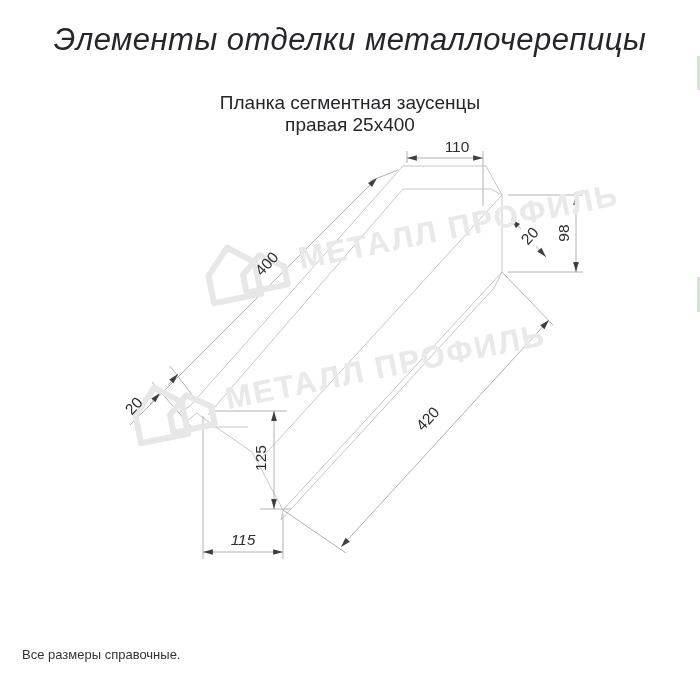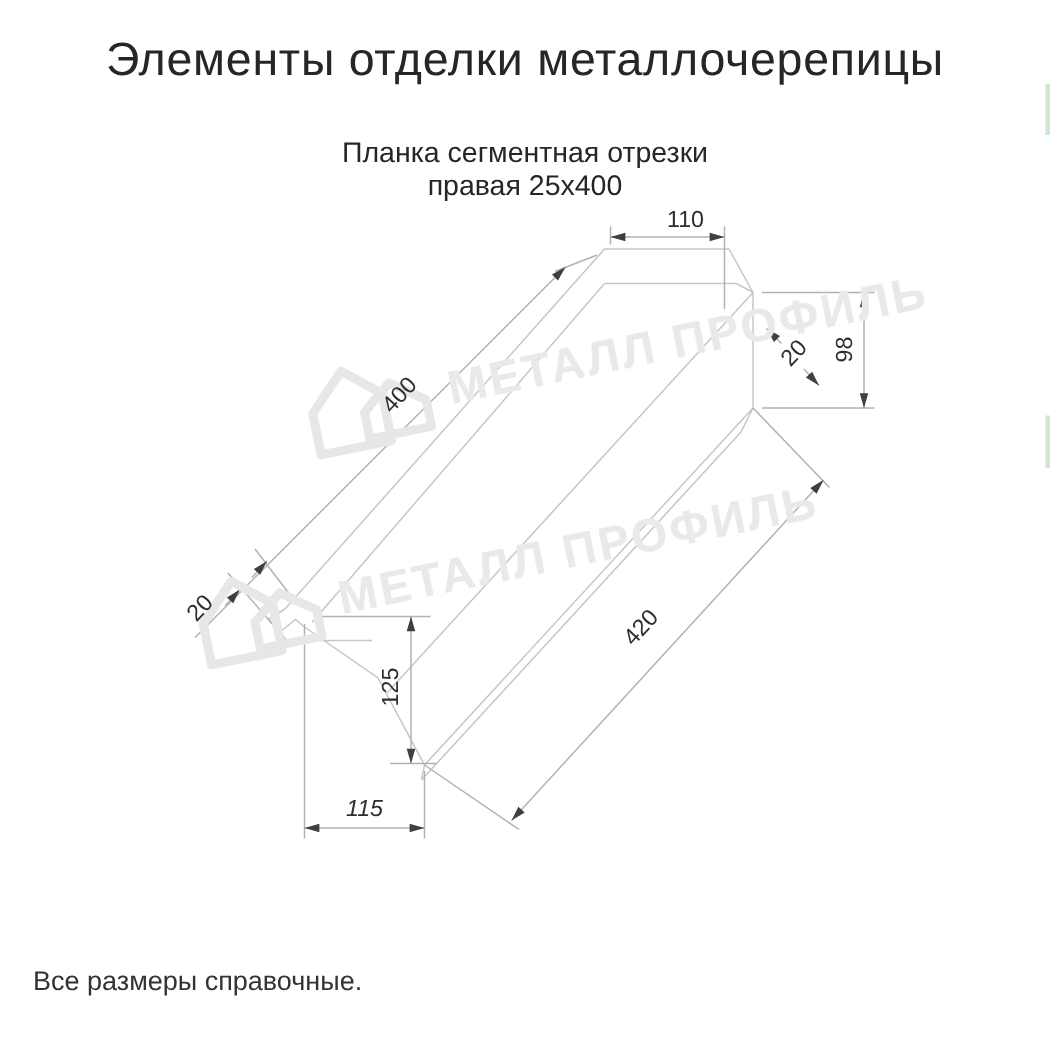--- a/index.html
+++ b/index.html
@@ -4,21 +4,21 @@
 <style>
   html,body{margin:0;padding:0;}
   body{
     width:700px;height:700px;position:relative;overflow:hidden;
     background:#ffffff;
     font-family:"Liberation Sans","DejaVu Sans",sans-serif;
   }
   .page-title{
     position:absolute;left:0;top:22px;width:700px;
     text-align:center;font-size:31px;font-weight:400;
-    color:#26262a;letter-spacing:0.5px;
+    color:#26262a;letter-spacing:0.5px;font-style:italic;
   }
   .subtitle{
     position:absolute;left:0;top:92px;width:700px;
     text-align:center;font-size:19px;font-weight:400;
     color:#26262a;line-height:22px;
   }
   .drawing-svg{position:absolute;left:0;top:0;}
   .watermark{
     position:absolute;display:flex;align-items:center;gap:10px;
     pointer-events:none;
@@ -31,33 +31,33 @@
     text-shadow:0 0 1px #f2f2f2;
   }
   .dim-label{
     position:absolute;font-size:15.5px;color:#2e2e2e;
     white-space:nowrap;transform:translate(-50%,-50%);
   }
   .rot-m47{transform:translate(-50%,-50%) rotate(-47deg);}
   .rot-m90{transform:translate(-50%,-50%) rotate(-90deg);}
   .footer-notes{
     position:absolute;left:22px;top:646px;width:640px;
-    font-size:18px;color:#333333;line-height:17.5px;
+    font-size:13px;color:#333333;line-height:17.5px;
   }
   .edge-mark{position:absolute;left:697px;width:3px;background:#cfe6cf;}
   .edge-mark.m1{top:56px;height:34px;}
   .edge-mark.m2{top:277px;height:35px;}
 </style>
 </head>
 <body>
 
 <div class="page-title">Элементы отделки металлочерепицы</div>
 
 <div class="subtitle">
-  <div>Планка сегментная отрезки</div>
+  <div>Планка сегментная заусенцы</div>
   <div>правая 25х400</div>
 </div>
 
 <svg class="drawing-svg" width="700" height="700" viewBox="0 0 700 700">
   <defs>
     <marker id="arr" viewBox="0 0 10 6" refX="9.5" refY="3" markerWidth="11" markerHeight="7" markerUnits="userSpaceOnUse" orient="auto-start-reverse">
       <path d="M0.5,0.4 L9.5,3 L0.5,5.6 Z" fill="#3f3f3f"></path>
     </marker>
   </defs>
 

